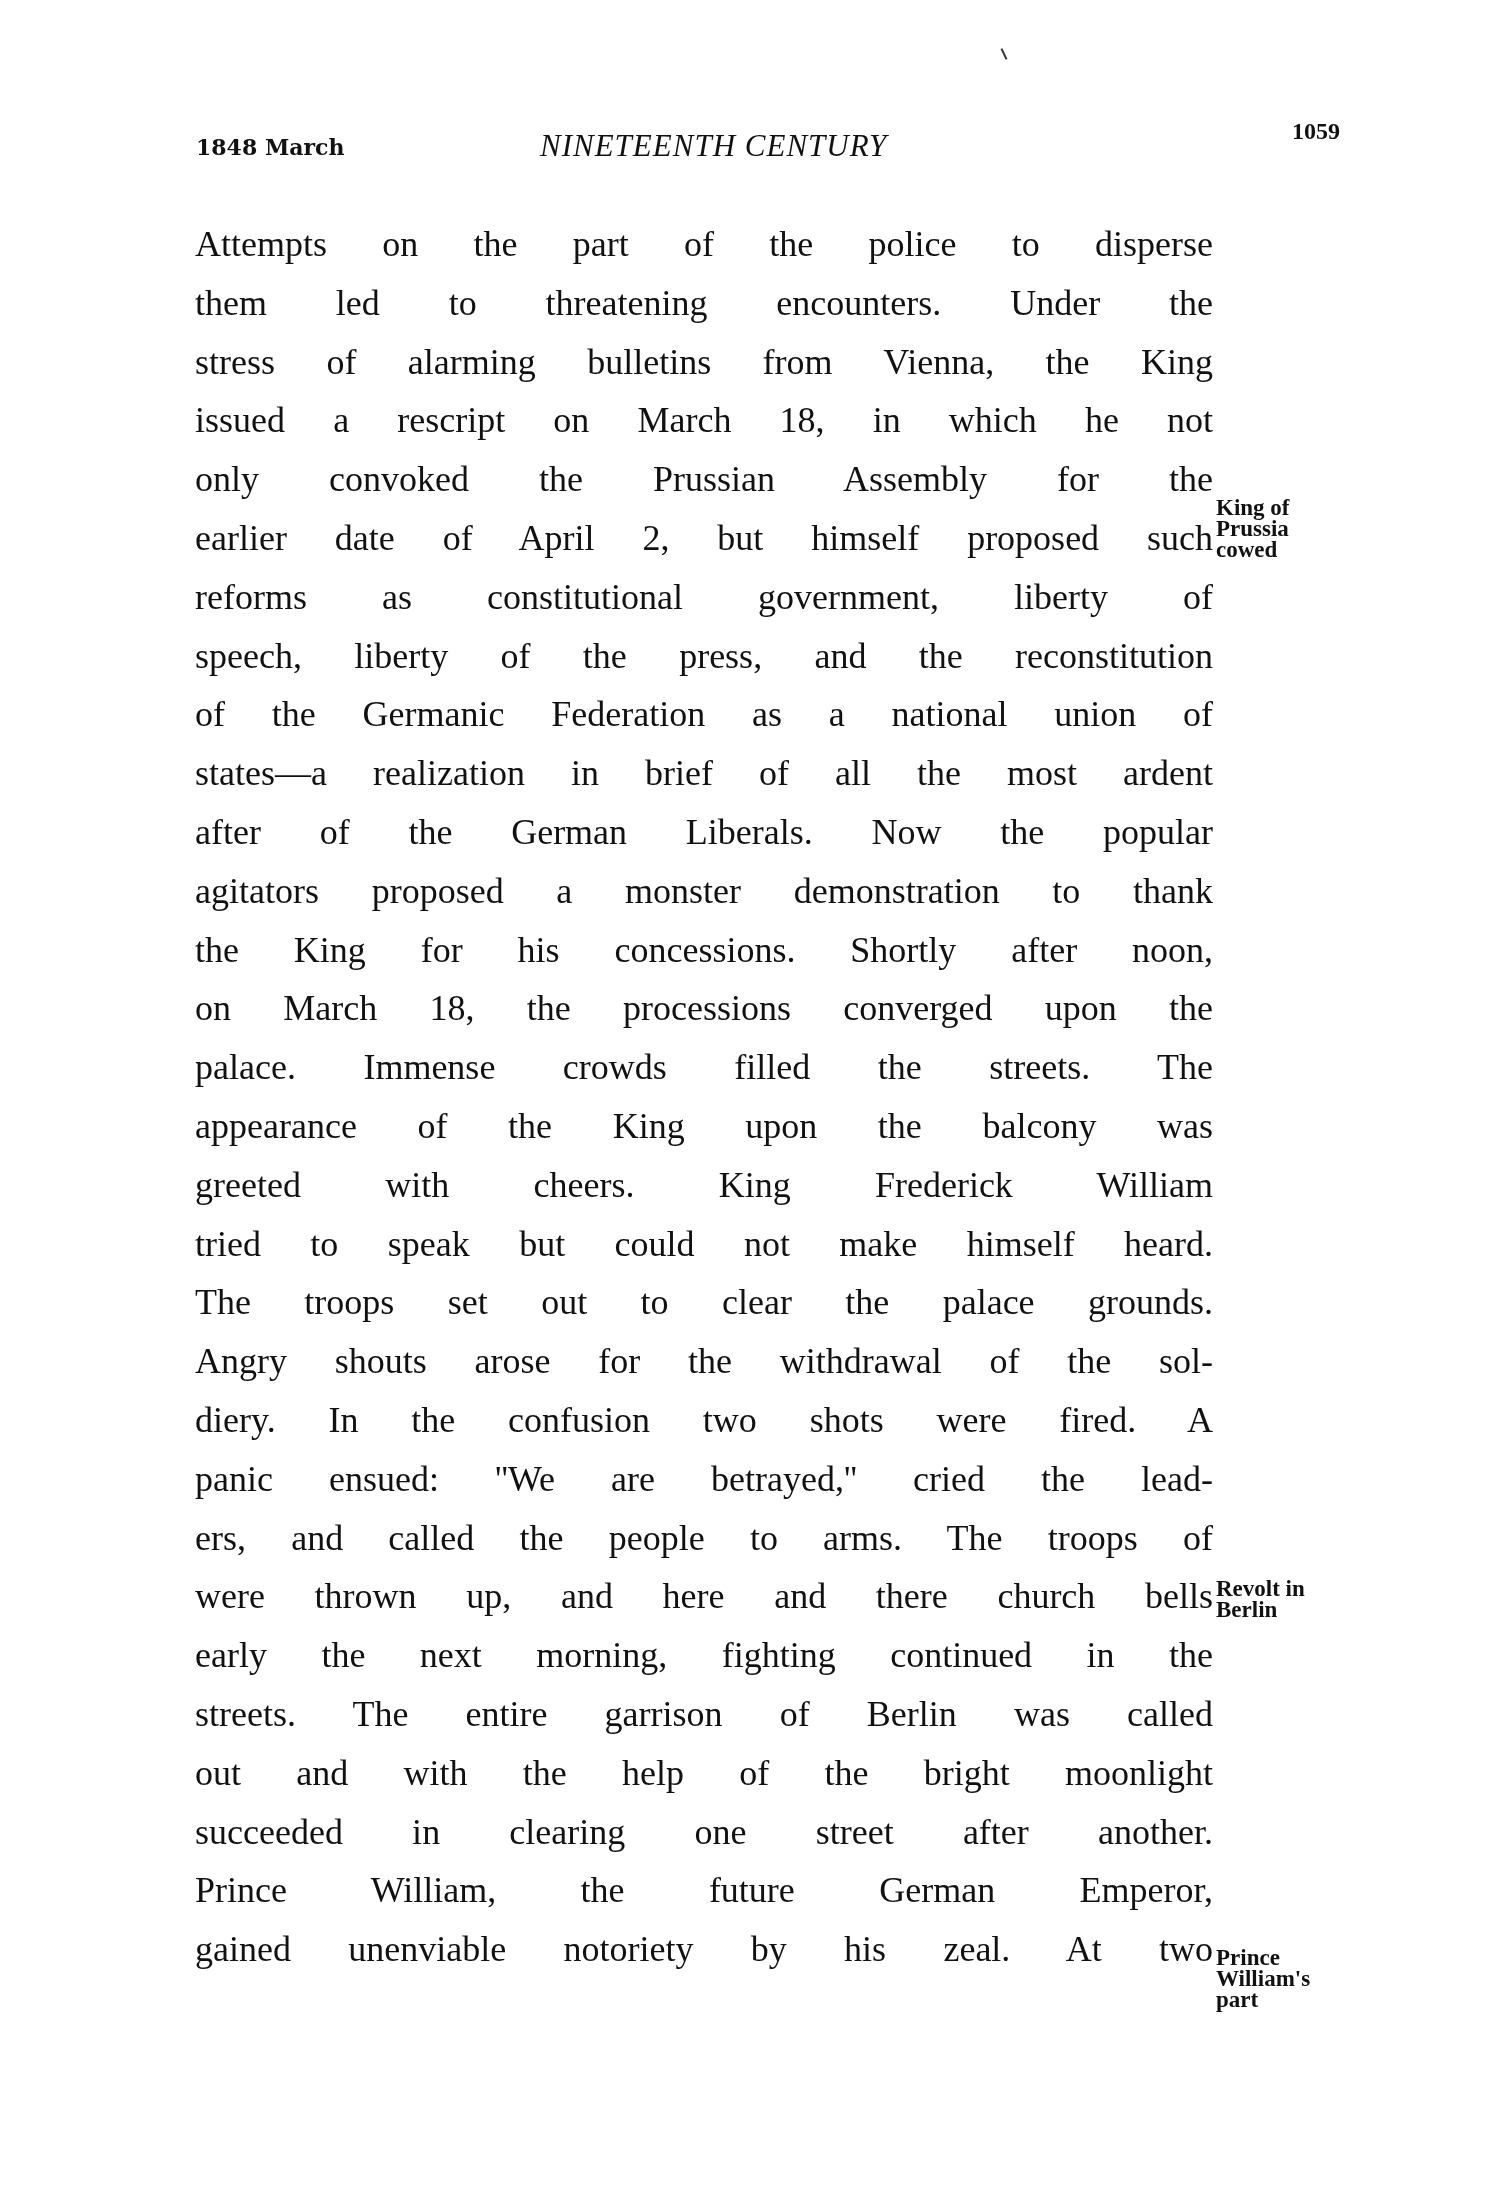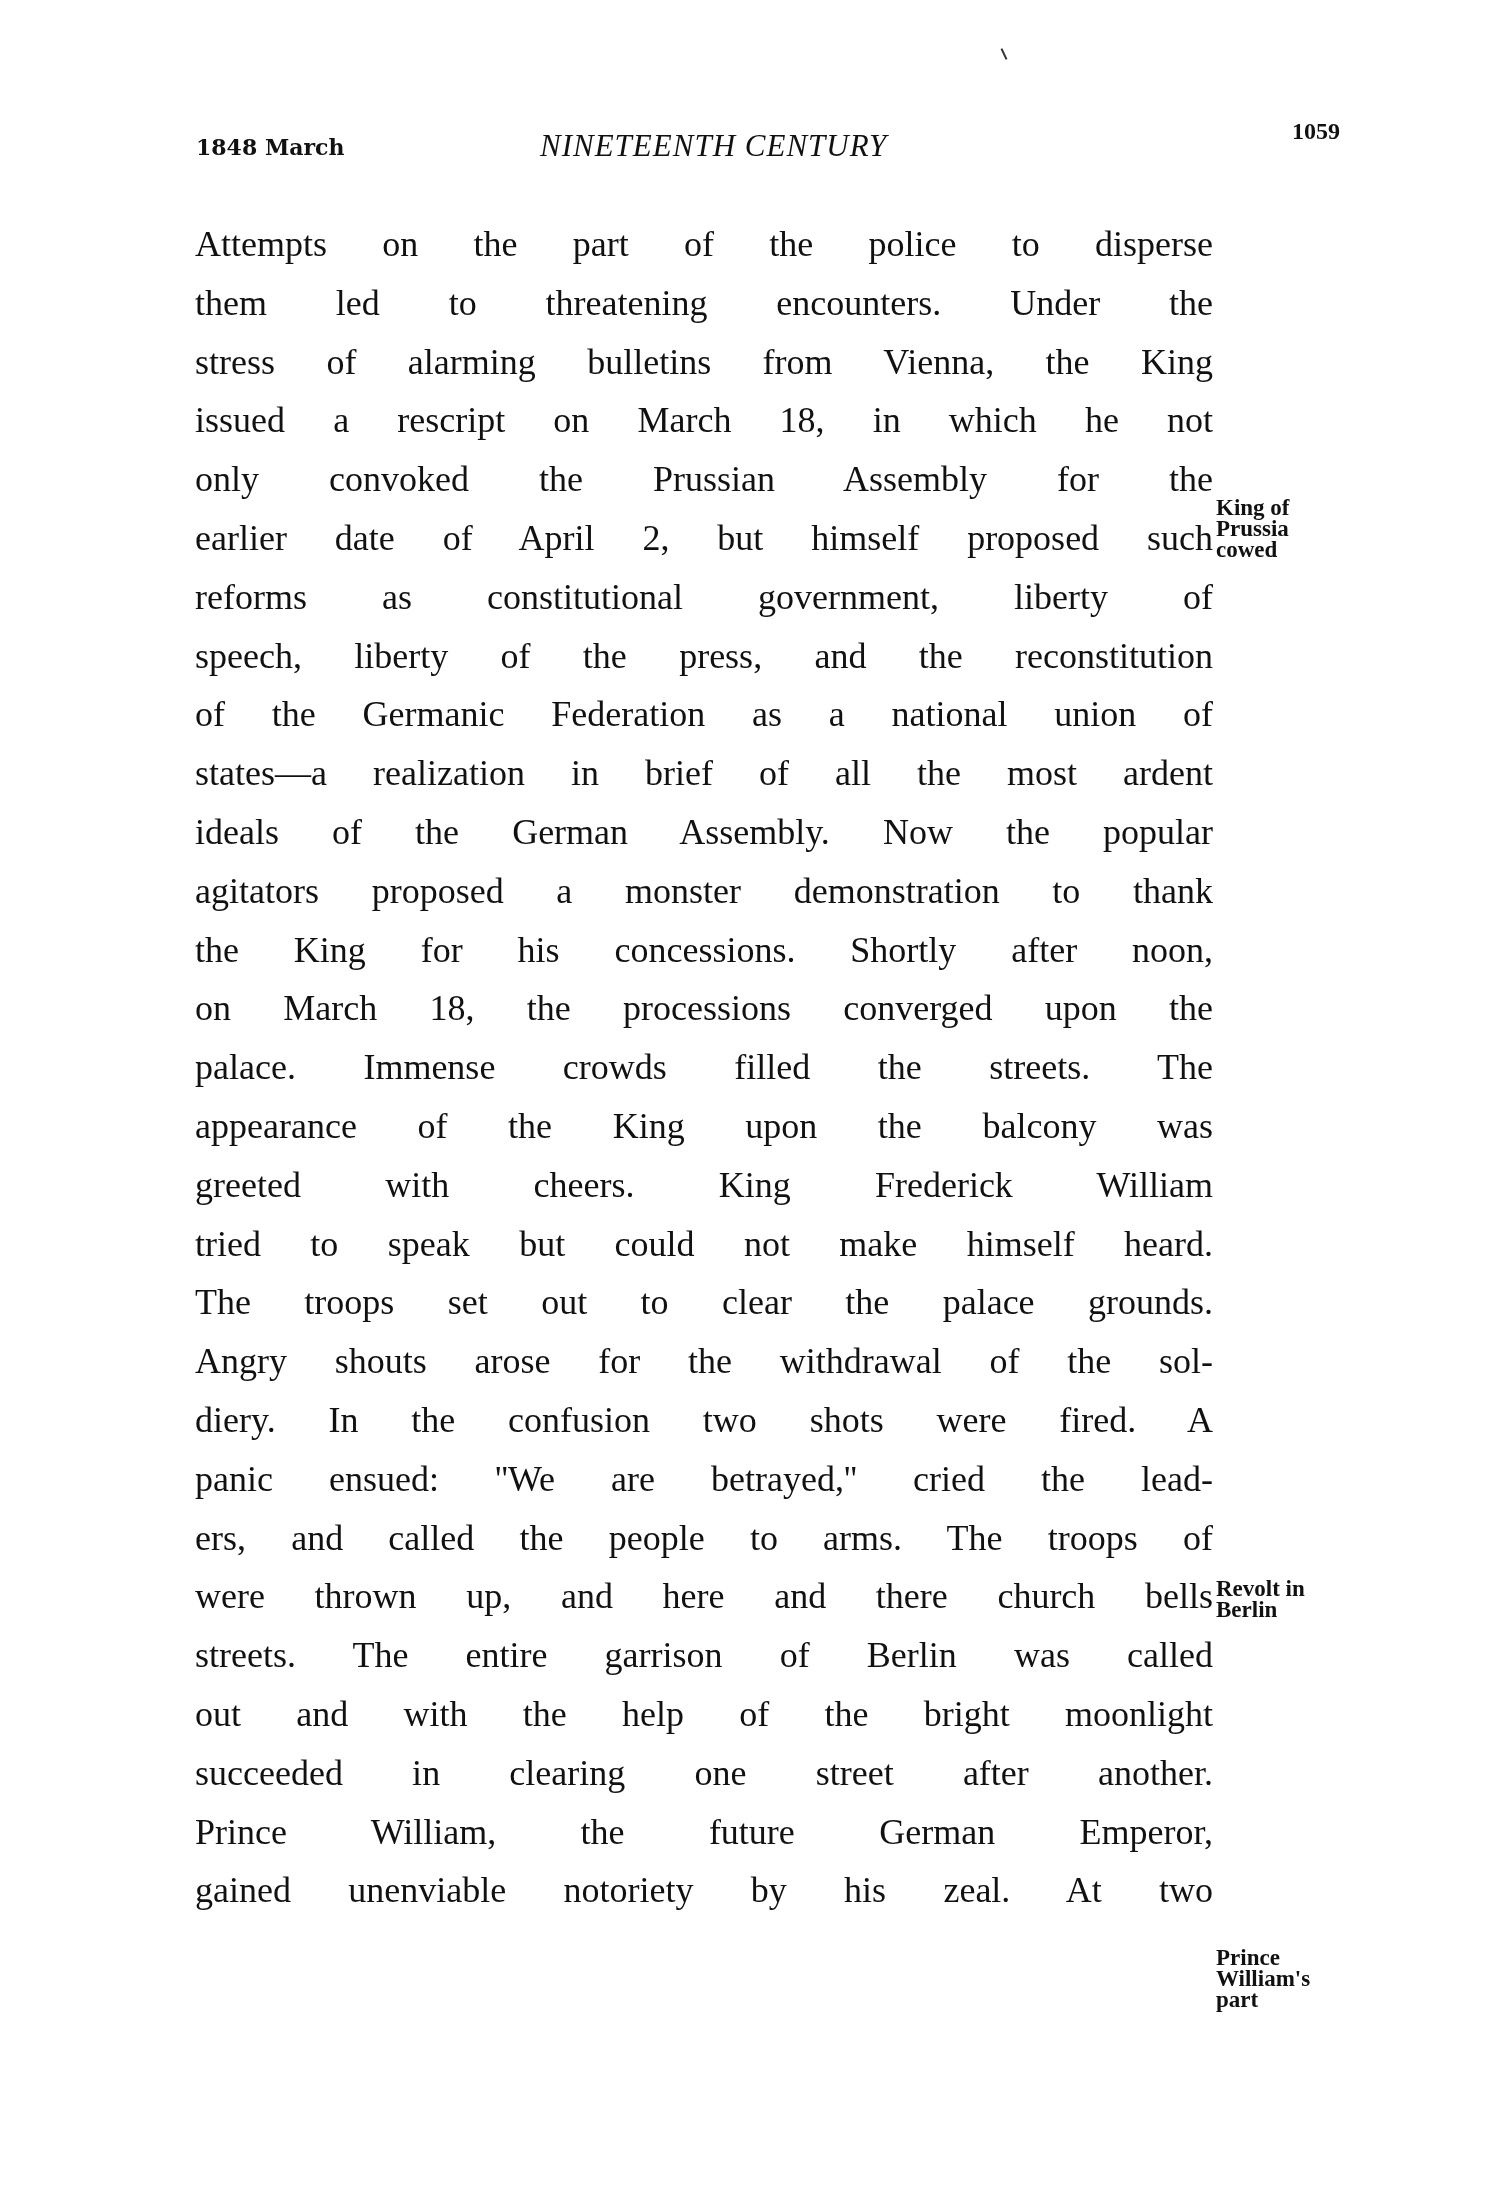--- a/index.html
+++ b/index.html
@@ -104,34 +104,35 @@
   <div class="line">Attempts on the part of the police to disperse</div>
   <div class="line">them led to threatening encounters. Under the</div>
   <div class="line">stress of alarming bulletins from Vienna, the King</div>
   <div class="line">issued a rescript on March 18, in which he not</div>
   <div class="line">only convoked the Prussian Assembly for the</div>
   <div class="line">earlier date of April 2, but himself proposed such</div>
   <div class="line">reforms as constitutional government, liberty of</div>
   <div class="line">speech, liberty of the press, and the reconstitution</div>
   <div class="line">of the Germanic Federation as a national union of</div>
   <div class="line">states—a realization in brief of all the most ardent</div>
-  <div class="line">ideals of the German Assembly. Now the popular</div>
+  <div class="line">after of the German Liberals. Now the popular</div>
   <div class="line">agitators proposed a monster demonstration to thank</div>
   <div class="line">the King for his concessions. Shortly after noon,</div>
   <div class="line">on March 18, the processions converged upon the</div>
   <div class="line">palace. Immense crowds filled the streets. The</div>
   <div class="line">appearance of the King upon the balcony was</div>
   <div class="line">greeted with cheers. King Frederick William</div>
   <div class="line">tried to speak but could not make himself heard.</div>
   <div class="line">The troops set out to clear the palace grounds.</div>
   <div class="line">Angry shouts arose for the withdrawal of the sol-</div>
   <div class="line">diery. In the confusion two shots were fired. A</div>
   <div class="line">panic ensued: ''We are betrayed,'' cried the lead-</div>
   <div class="line">ers, and called the people to arms. The troops of</div>
   <div class="line">were thrown up, and here and there church bells</div>
+  <div class="line">early the next morning, fighting continued in the</div>
   <div class="line">streets. The entire garrison of Berlin was called</div>
   <div class="line">out and with the help of the bright moonlight</div>
   <div class="line">succeeded in clearing one street after another.</div>
   <div class="line">Prince William, the future German Emperor,</div>
   <div class="line last">gained unenviable notoriety by his zeal. At two</div>
 </main>
 
 <aside class="side-note note-1">
   <span>King of</span>
   <span>Prussia</span>

